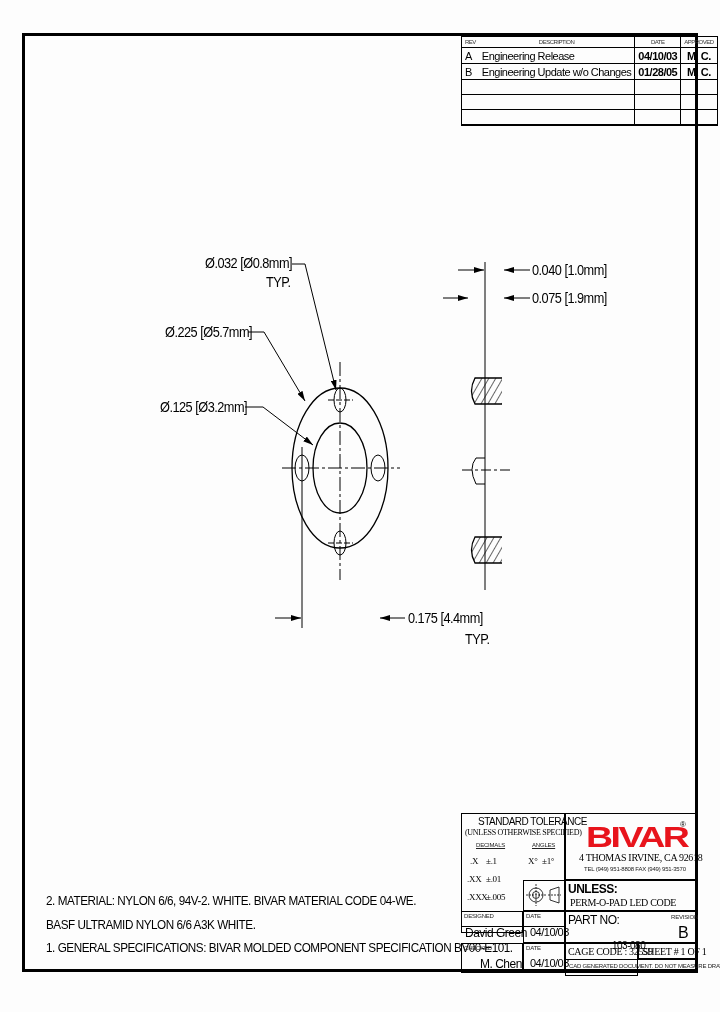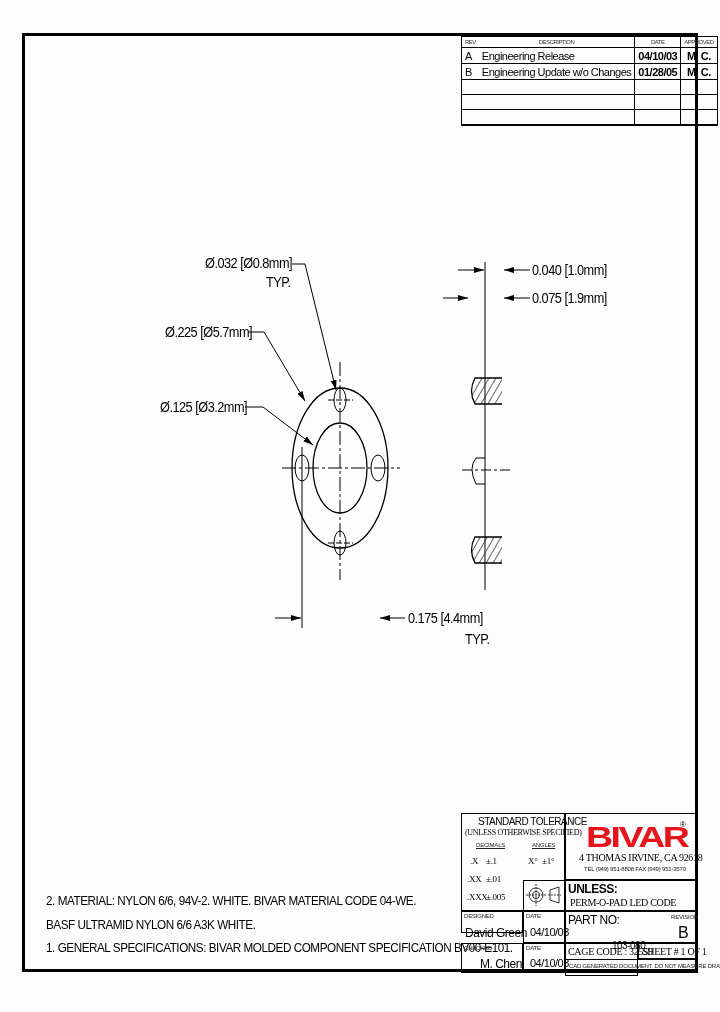--- a/index.html
+++ b/index.html
@@ -122,21 +122,21 @@
 <div class="dim" style="left:160px;top:398px">Ø.125 [Ø3.2mm]</div>
 <div class="dim" style="left:532px;top:261px">0.040 [1.0mm]</div>
 <div class="dim" style="left:532px;top:289px">0.075 [1.9mm]</div>
 <div class="dim" style="left:408px;top:609px">0.175 [4.4mm]</div>
 <div class="dim" style="left:465px;top:630px">TYP.</div>
 
 <div class="note" style="left:46px;top:893px">2.  MATERIAL: NYLON 6/6, 94V-2. WHITE. BIVAR MATERIAL CODE 04-WE.</div>
 <div class="note" style="left:46px;top:917px">BASF ULTRAMID NYLON 6/6 A3K WHITE.</div>
 <div class="note" style="left:46px;top:940px">1.  GENERAL SPECIFICATIONS: BIVAR MOLDED COMPONENT SPECIFICATION BV00-E101.</div>
 
-<div class="tb" style="left:461px;top:813px;width:104px;height:98px">
+<div class="tb" style="left:461px;top:813px;width:104px;height:114px">
   <div class="med abs" style="left:16px;top:2px;font-size:10px">STANDARD TOLERANCE</div>
   <div class="sm abs" style="left:3px;top:14px;font-size:8px">(UNLESS OTHERWISE SPECIFIED)</div>
   <div class="tiny abs" style="left:14px;top:28px;text-decoration:underline">DECIMALS</div>
   <div class="tiny abs" style="left:70px;top:28px;text-decoration:underline">ANGLES</div>
   <div class="sm abs" style="left:8px;top:42px">.X</div>
   <div class="sm abs" style="left:24px;top:42px">±.1</div>
   <div class="sm abs" style="left:66px;top:42px">X°</div>
   <div class="sm abs" style="left:80px;top:42px">±1°</div>
   <div class="sm abs" style="left:5px;top:60px">.XX</div>
   <div class="sm abs" style="left:24px;top:60px">±.01</div>

